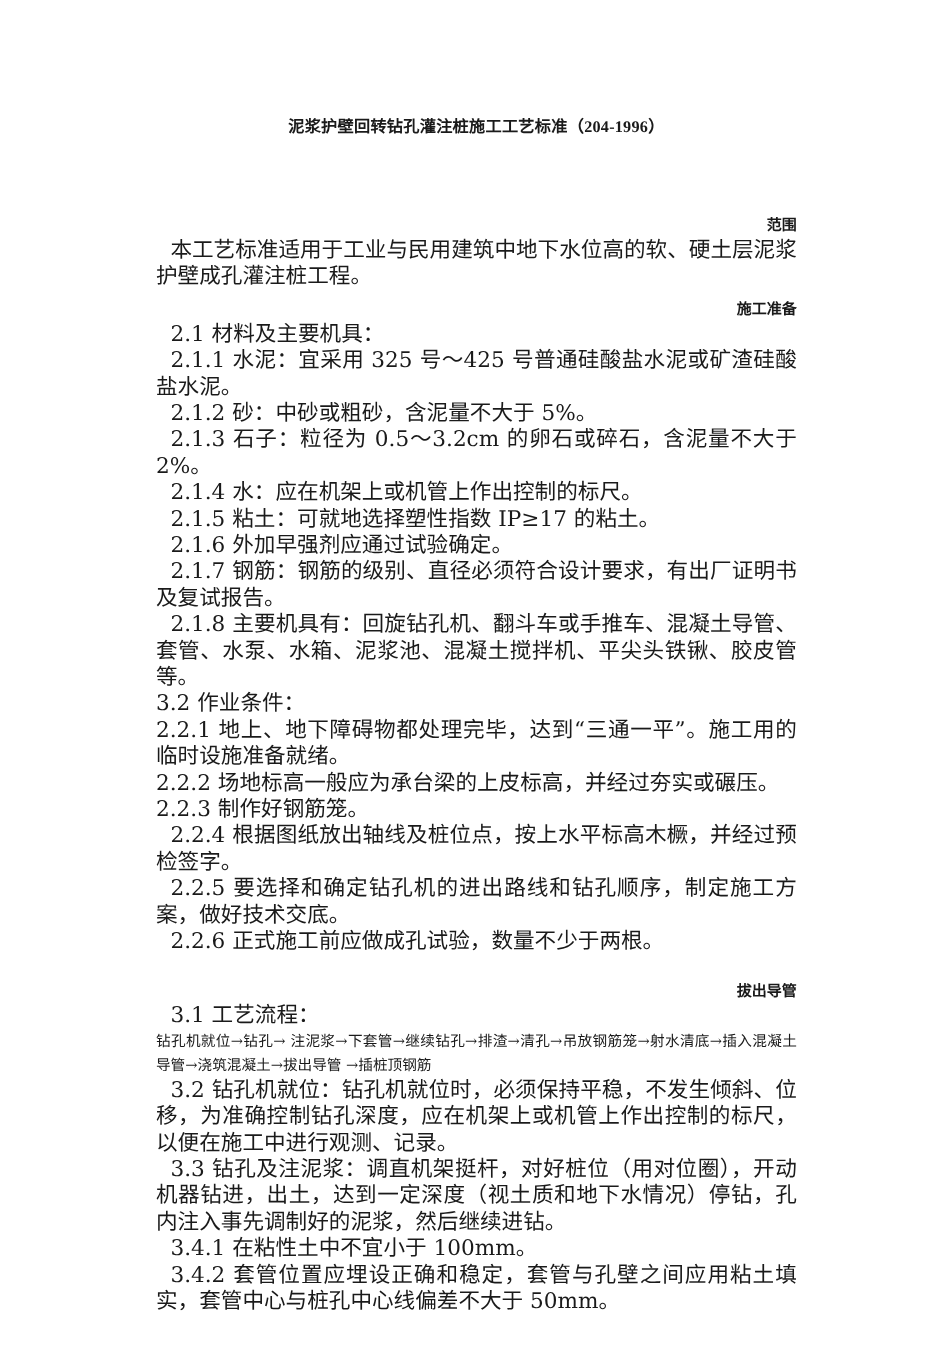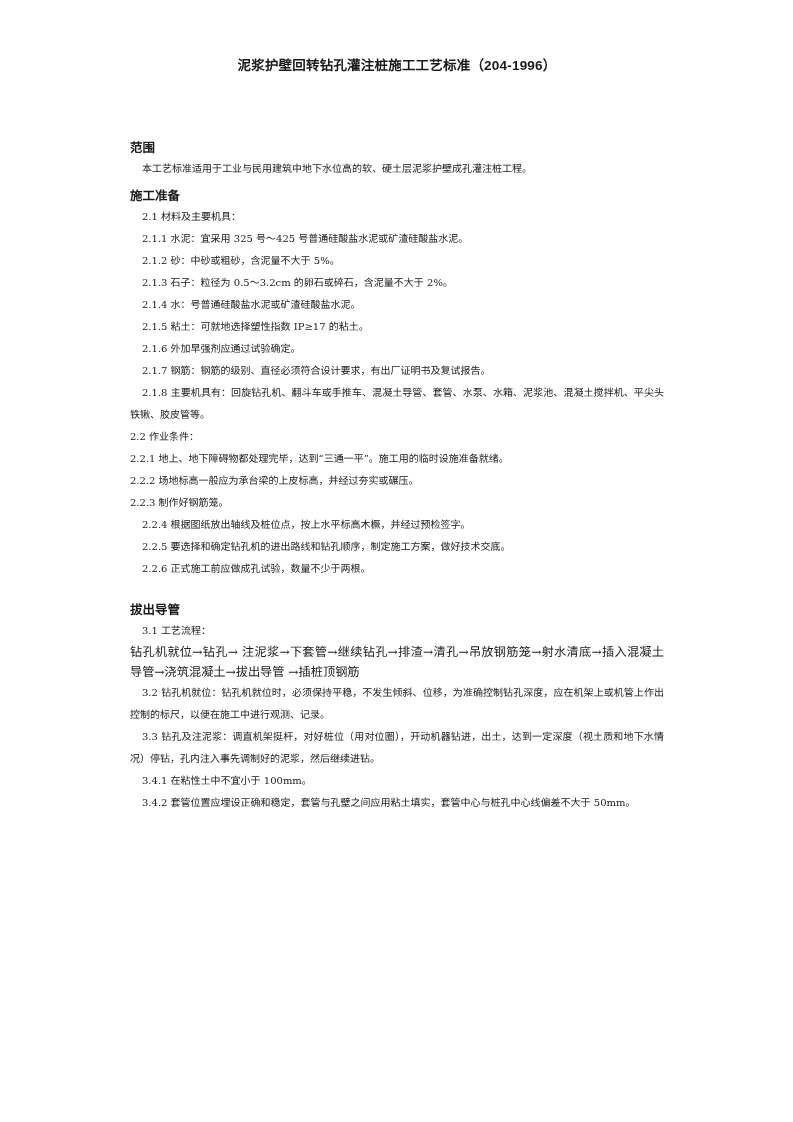--- a/index.html
+++ b/index.html
@@ -27,45 +27,45 @@
   .content {
     position: absolute;
     left: 130px;
     top: 0;
     width: 534px;
   }
 
   
   .doc-title {
     margin: 0;
-    padding-top: 56px;
+    padding-top: 96px;
     text-align: center;
     font-size: 13.5px;
     font-weight: bold;
     letter-spacing: 0.2px;
     line-height: 1.5;
-    font-family: Liberation Sans, sans-serif;
+    font-family: Liberation Serif, serif;
   }
 
   
   .section-head {
-    text-align: left;
+    text-align: right;
     font-size: 12.5px;
     font-weight: bold;
     line-height: 1.5;
     margin: 0;
   }
   .sec-gap-1 { margin-top: 63px; }
   .sec-gap-2 { margin-top: 7px; }
   .sec-gap-3 { margin-top: 21px; }
 
   
   p.body {
     margin: 0;
-    font-size: 10px;
+    font-size: 18px;
     line-height: 22px;
     text-align: justify;
     text-justify: inter-ideograph;
     word-break: break-all;
   }
   p.body.indent {
     text-indent: 12px;
   }
   p.body.flush {
     text-indent: 0;
@@ -95,26 +95,26 @@
     <h2 class="section-head sec-gap-1">范围</h2>
 
     <p class="body indent gap-med">本工艺标准适用于工业与民用建筑中地下水位高的软、硬土层泥浆护壁成孔灌注桩工程。</p>
 
     <h2 class="section-head sec-gap-2">施工准备</h2>
 
     <p class="body indent gap-med">2.1  材料及主要机具：</p>
     <p class="body indent gap-small">2.1.1  水泥：宜采用 325 号～425 号普通硅酸盐水泥或矿渣硅酸盐水泥。</p>
     <p class="body indent gap-small">2.1.2  砂：中砂或粗砂，含泥量不大于 5%。</p>
     <p class="body indent gap-small">2.1.3  石子：粒径为 0.5～3.2cm 的卵石或碎石，含泥量不大于 2%。</p>
-    <p class="body indent gap-small">2.1.4  水：号普通硅酸盐水泥或矿渣硅酸盐水泥。</p>
+    <p class="body indent gap-small">2.1.4  水：应在机架上或机管上作出控制的标尺。</p>
     <p class="body indent gap-small">2.1.5  粘土：可就地选择塑性指数 IP≥17 的粘土。</p>
     <p class="body indent gap-small">2.1.6  外加早强剂应通过试验确定。</p>
     <p class="body indent gap-small">2.1.7  钢筋：钢筋的级别、直径必须符合设计要求，有出厂证明书及复试报告。</p>
     <p class="body indent gap-small">2.1.8  主要机具有：回旋钻孔机、翻斗车或手推车、混凝土导管、套管、水泵、水箱、泥浆池、混凝土搅拌机、平尖头铁锹、胶皮管等。</p>
-    <p class="body flush gap-small">2.2  作业条件：</p>
+    <p class="body flush gap-small">3.2  作业条件：</p>
     <p class="body flush gap-small">2.2.1  地上、地下障碍物都处理完毕，达到“三通一平”。施工用的临时设施准备就绪。</p>
     <p class="body flush gap-small">2.2.2  场地标高一般应为承台梁的上皮标高，并经过夯实或碾压。</p>
     <p class="body flush gap-small">2.2.3  制作好钢筋笼。</p>
     <p class="body indent gap-small">2.2.4  根据图纸放出轴线及桩位点，按上水平标高木橛，并经过预检签字。</p>
     <p class="body indent gap-small">2.2.5  要选择和确定钻孔机的进出路线和钻孔顺序，制定施工方案，做好技术交底。</p>
     <p class="body indent gap-small">2.2.6  正式施工前应做成孔试验，数量不少于两根。</p>
 
     <h2 class="section-head sec-gap-3">拔出导管</h2>
 
     <p class="body indent gap-med">3.1  工艺流程：</p>

